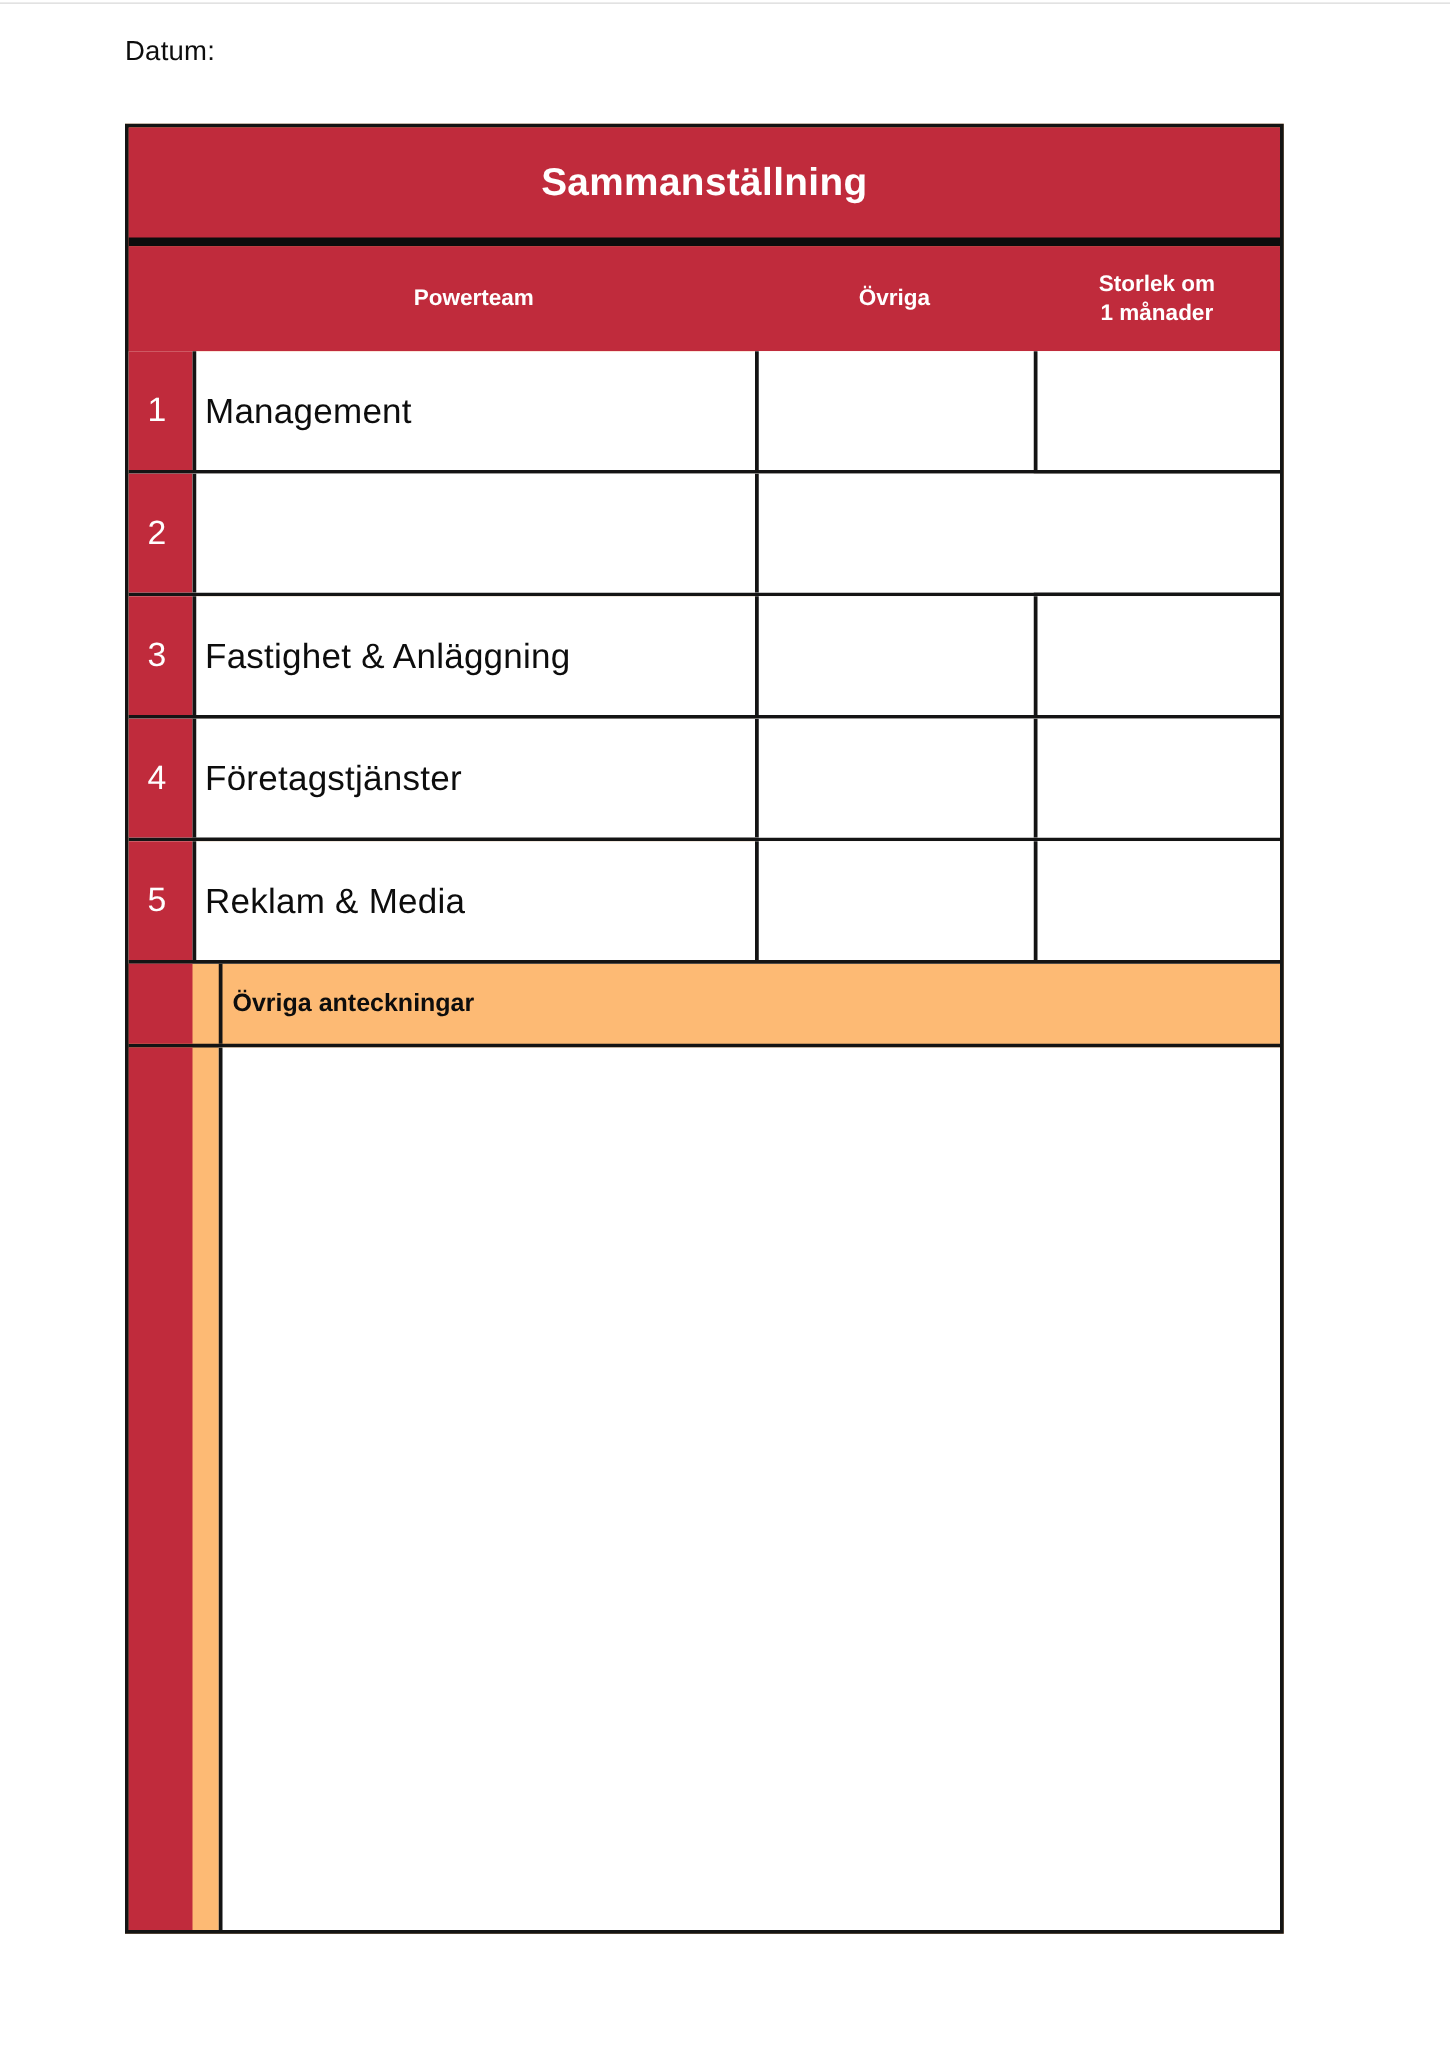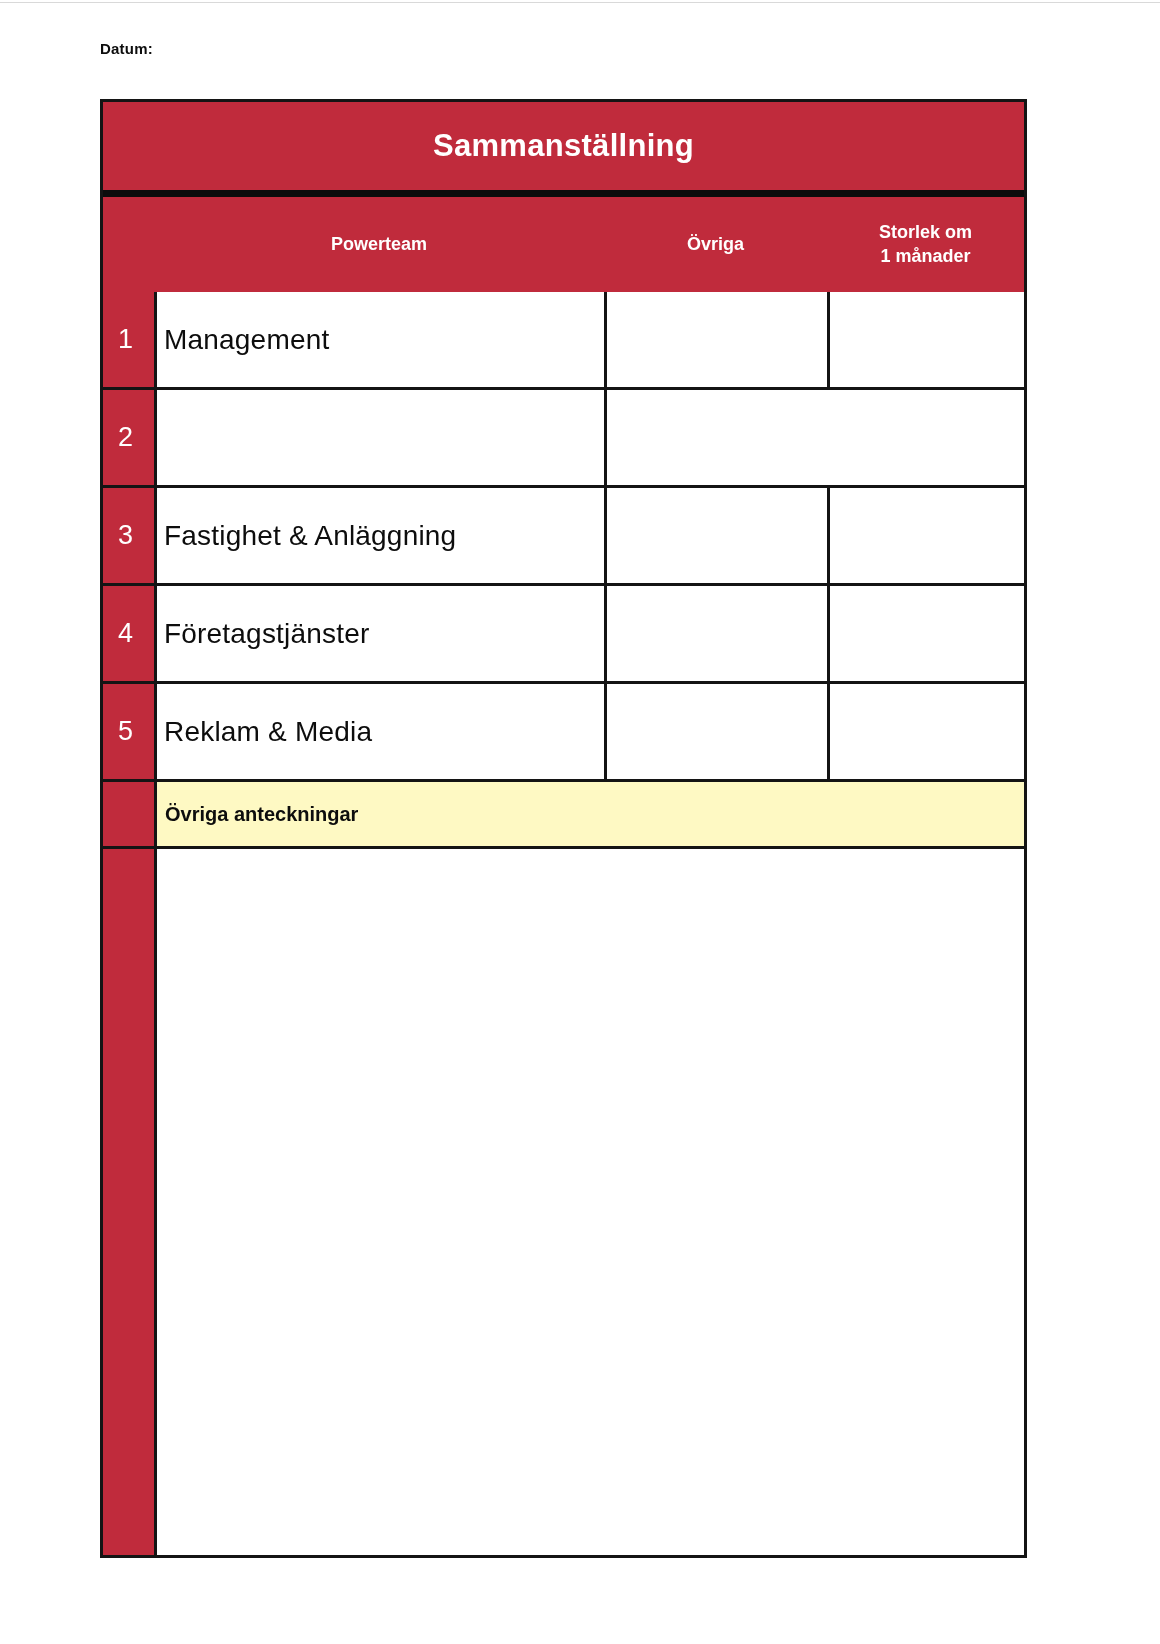--- a/index.html
+++ b/index.html
@@ -13,33 +13,33 @@
   }
   :root { --red: #c02b3c; --ink: #141414; }
 
   .page-topline {
     position: absolute; top: 2px; left: 0; width: 100%;
     border-top: 1px solid #d9d9d9;
   }
 
   .datum {
     position: absolute;
-    left: 100px; top: 40px;
-    font-size: 15px;
-    font-weight: bold;
+    left: 100px; top: 28px;
+    font-size: 22px;
+    font-weight: normal;
     color: #0d0d0d;
     letter-spacing: 0.2px;
   }
 
   .summary-table {
     position: absolute;
     left: 100px; top: 99px;
     width: 927px;
     border: 3px solid var(--ink);
-    background: #fef9c3;
+    background: #fdba74;
   }
 
   .title-row {
     height: 95px;
     background: var(--red);
     border-bottom: 7px solid #0c0c0c;
     display: flex;
     align-items: center;
     justify-content: center;
   }
@@ -50,24 +50,25 @@
     letter-spacing: 0.3px;
   }
 
   .grid-row {
     display: grid;
     grid-template-columns: 51px 450px 223px 1fr;
   }
   .two-col {
     display: grid;
     grid-template-columns: 51px 1fr;
+    gap: 21px;
   }
 
   .header-row {
-    height: 95px;
+    height: 84px;
     background: var(--red);
     color: #ffffff;
     font-weight: bold;
     font-size: 18px;
   }
   .header-row .hcell {
     display: flex;
     flex-direction: column;
     align-items: center;
     justify-content: center;

